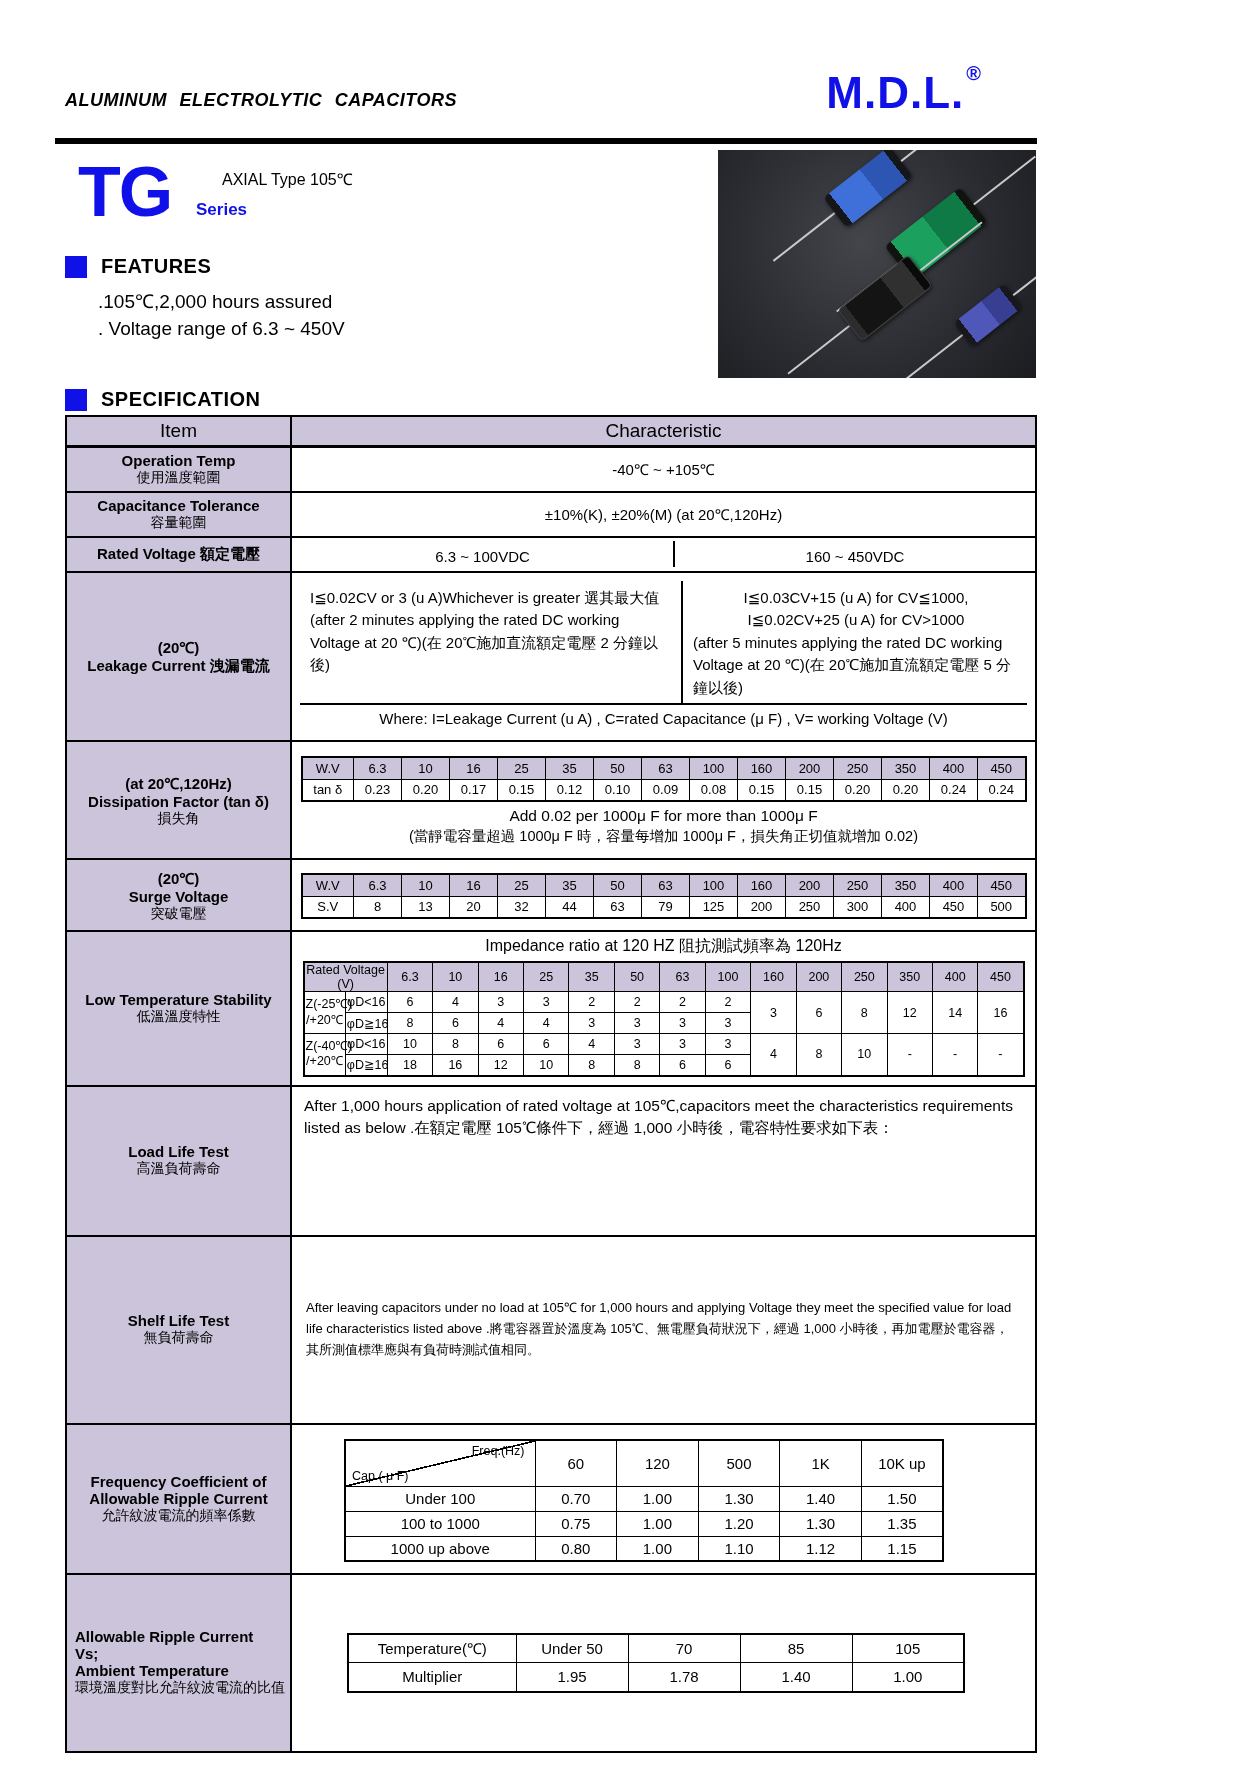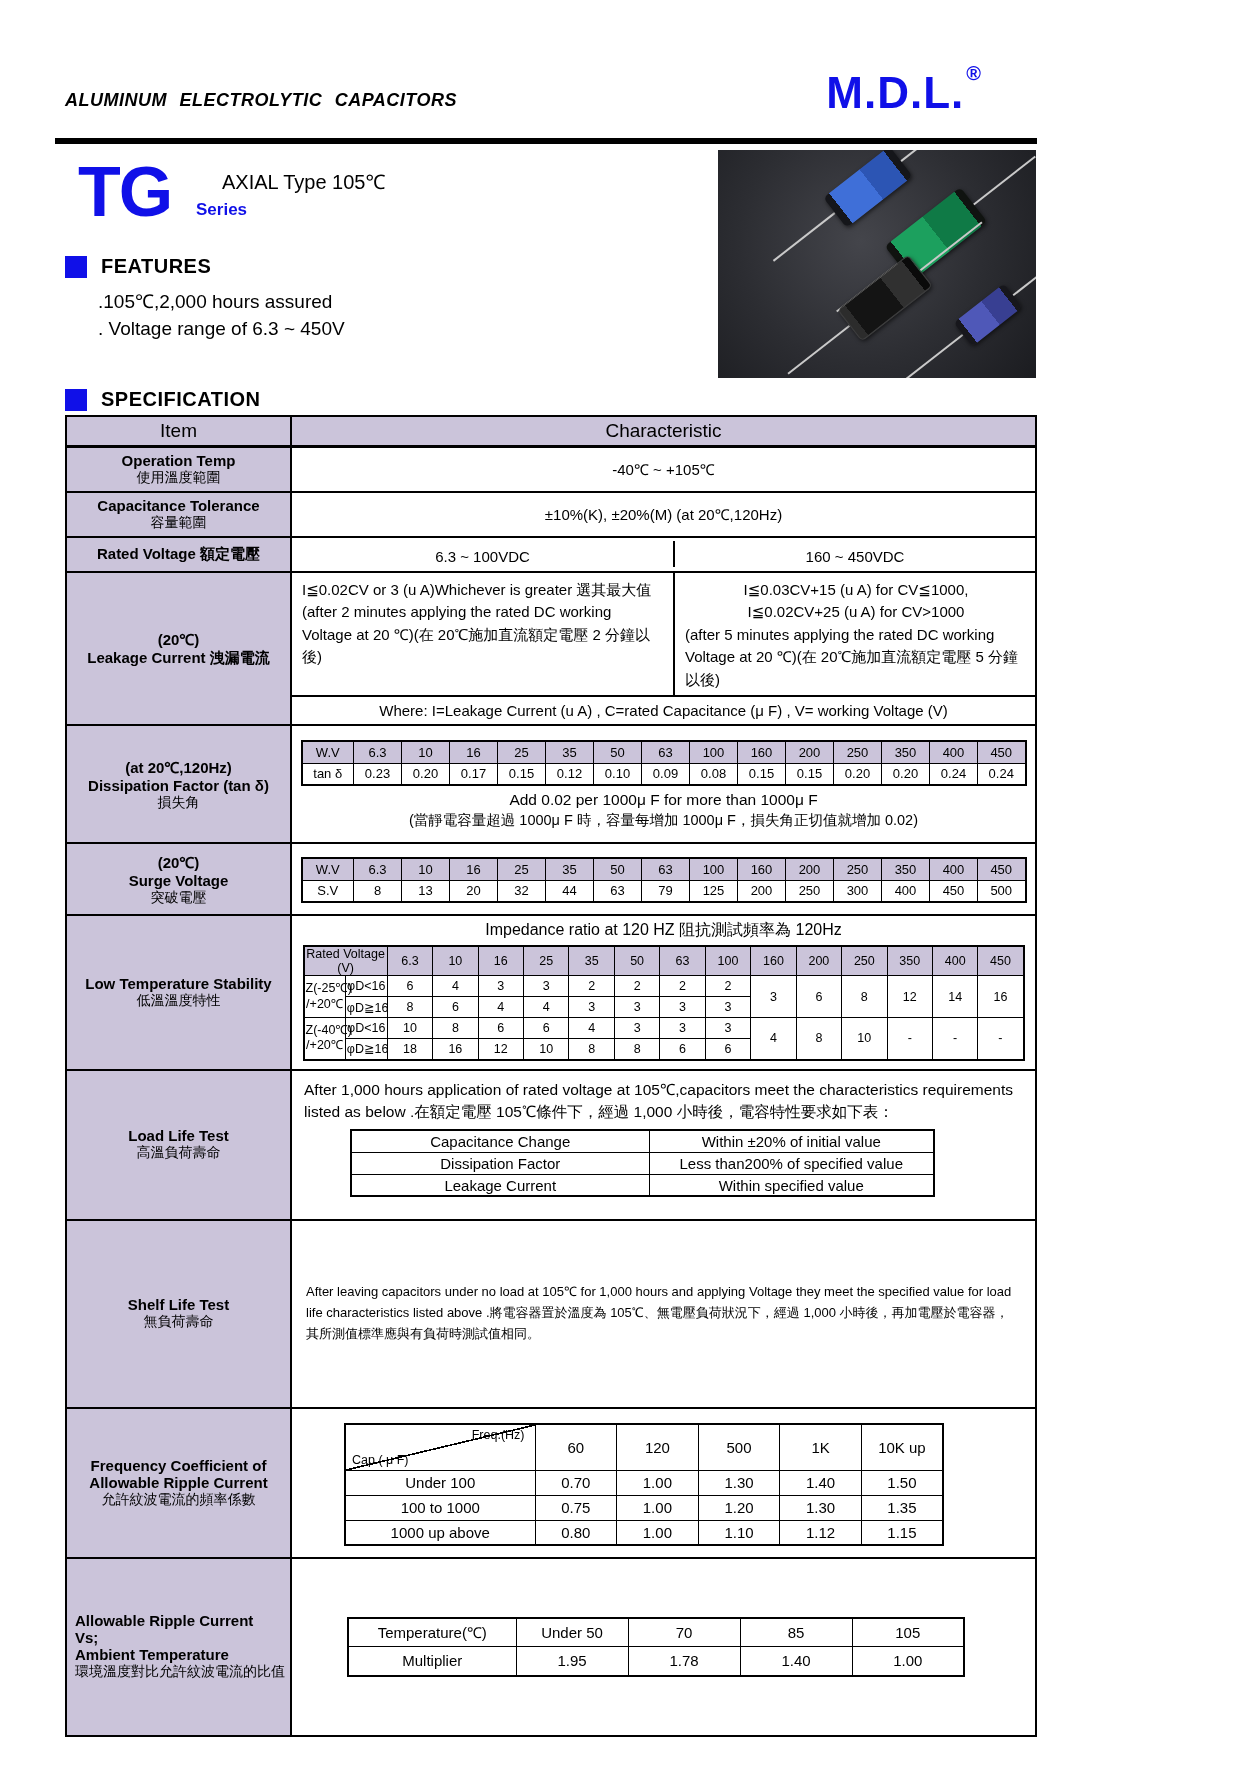--- a/index.html
+++ b/index.html
@@ -11,21 +11,21 @@
   }
   
   .top { position:absolute; left:65px; top:62px; width:972px; }
   .doc-title { position:absolute; left:0; top:28px; font-size:18px; font-weight:bold; font-style:italic; word-spacing:7px; letter-spacing:.5px; }
   .brand { position:absolute; right:55px; top:0; color:#1010e8; font-weight:bold; font-size:44px; letter-spacing:1px; }
   .brand sup { font-size:20px; vertical-align:28px; margin-left:2px; }
   .rule { position:absolute; left:55px; top:138px; width:982px; height:6px; background:#000; }
 
   
   .series-code { position:absolute; left:72px; top:152px; color:#1010e8; font-size:70px; font-weight:bold; letter-spacing:-2px;margin-left:6px; }
-  .series-type { position:absolute; left:222px; top:168px; font-size:20px; }
+  .series-type { position:absolute; left:222px; top:168px; font-size:16px; }
   .series-label { position:absolute; left:188px; top:200px; color:#1010e8; font-size:17px; font-weight:bold;margin-left:8px; }
 
   
   .photo { position:absolute; left:718px; top:150px; width:318px; height:228px;
     background:radial-gradient(circle at 45% 40%, #44454b 0%, #2c2d32 55%, #1b1c20 100%); overflow:hidden; }
   .cap { position:absolute; display:flex; align-items:center; transform:rotate(-38deg); }
   .lead { width:78px; height:2px; background:#c9c9c9; }
   .cap-body { border-radius:5px; box-shadow:0 2px 4px rgba(0,0,0,.6); }
   .cap-blue  .cap-body { width:84px; height:38px; background:linear-gradient(90deg,#15161a 0 9%, #3f6fd8 9% 55%, #2c55b4 55% 91%, #15161a 91% 100%); }
   .cap-green .cap-body { width:96px; height:44px; background:linear-gradient(90deg,#101310 0 8%, #1ca05e 8% 50%, #0f7a46 50% 92%, #101310 92% 100%); }
@@ -174,21 +174,21 @@
           <div style="padding-top:7px;">160 ~ 450VDC</div>
         </div>
       </td>
     </tr>
 
     <tr>
       <td class="item-col">
         <span class="item-en" style="font-weight:bold;">(20℃)</span>
         <span class="item-en">Leakage Current 洩漏電流</span>
       </td>
-      <td style="padding:0;">
+      <td style="padding:8px;">
         <div class="split">
           <div class="cell-l leak-text">
             <div>I≦0.02CV or 3 (u A)Whichever is greater 選其最大值</div>
             <div>(after 2 minutes applying the rated DC working Voltage at 20 ℃)(在 20℃施加直流額定電壓 2 分鐘以後)</div>
           </div>
           <div class="leak-text">
             <div class="leak-formula">I≦0.03CV+15 (u A) for CV≦1000,</div>
             <div class="leak-formula">I≦0.02CV+25 (u A) for CV&gt;1000</div>
             <div class="leak-after">(after 5 minutes applying the rated DC working Voltage at 20 ℃)(在 20℃施加直流額定電壓 5 分鐘以後)</div>
           </div>
@@ -390,36 +390,20 @@
       </td>
     </tr>
 
     <tr style="height:150px;">
       <td class="item-col">
         <span class="item-en">Load Life Test</span>
         <span class="item-zh">高溫負荷壽命</span>
       </td>
       <td style="padding:0; vertical-align:top;">
         <div class="ll-intro">After 1,000 hours application of rated voltage at 105℃,capacitors meet the characteristics requirements listed as below .在額定電壓 105℃條件下，經過 1,000 小時後，電容特性要求如下表：</div>
-        <table class="mini ll-tbl">
-          <tbody>
-            <tr>
-              <td>Capacitance Change</td>
-              <td>Within ±20% of initial value</td>
-            </tr>
-            <tr>
-              <td>Dissipation Factor</td>
-              <td>Less than200% of specified value</td>
-            </tr>
-            <tr>
-              <td>Leakage Current</td>
-              <td>Within specified value</td>
-            </tr>
-          </tbody>
-        </table>
       </td>
     </tr>
 
     <tr style="height:188px;">
       <td class="item-col">
         <span class="item-en">Shelf Life Test</span>
         <span class="item-zh">無負荷壽命</span>
       </td>
       <td style="padding:0;">
         <div class="shelf-text">After leaving capacitors under no load at 105℃ for 1,000 hours and applying Voltage they meet the specified value for load life characteristics listed above .將電容器置於溫度為 105℃、無電壓負荷狀況下，經過 1,000 小時後，再加電壓於電容器，其所測值標準應與有負荷時測試值相同。</div>

